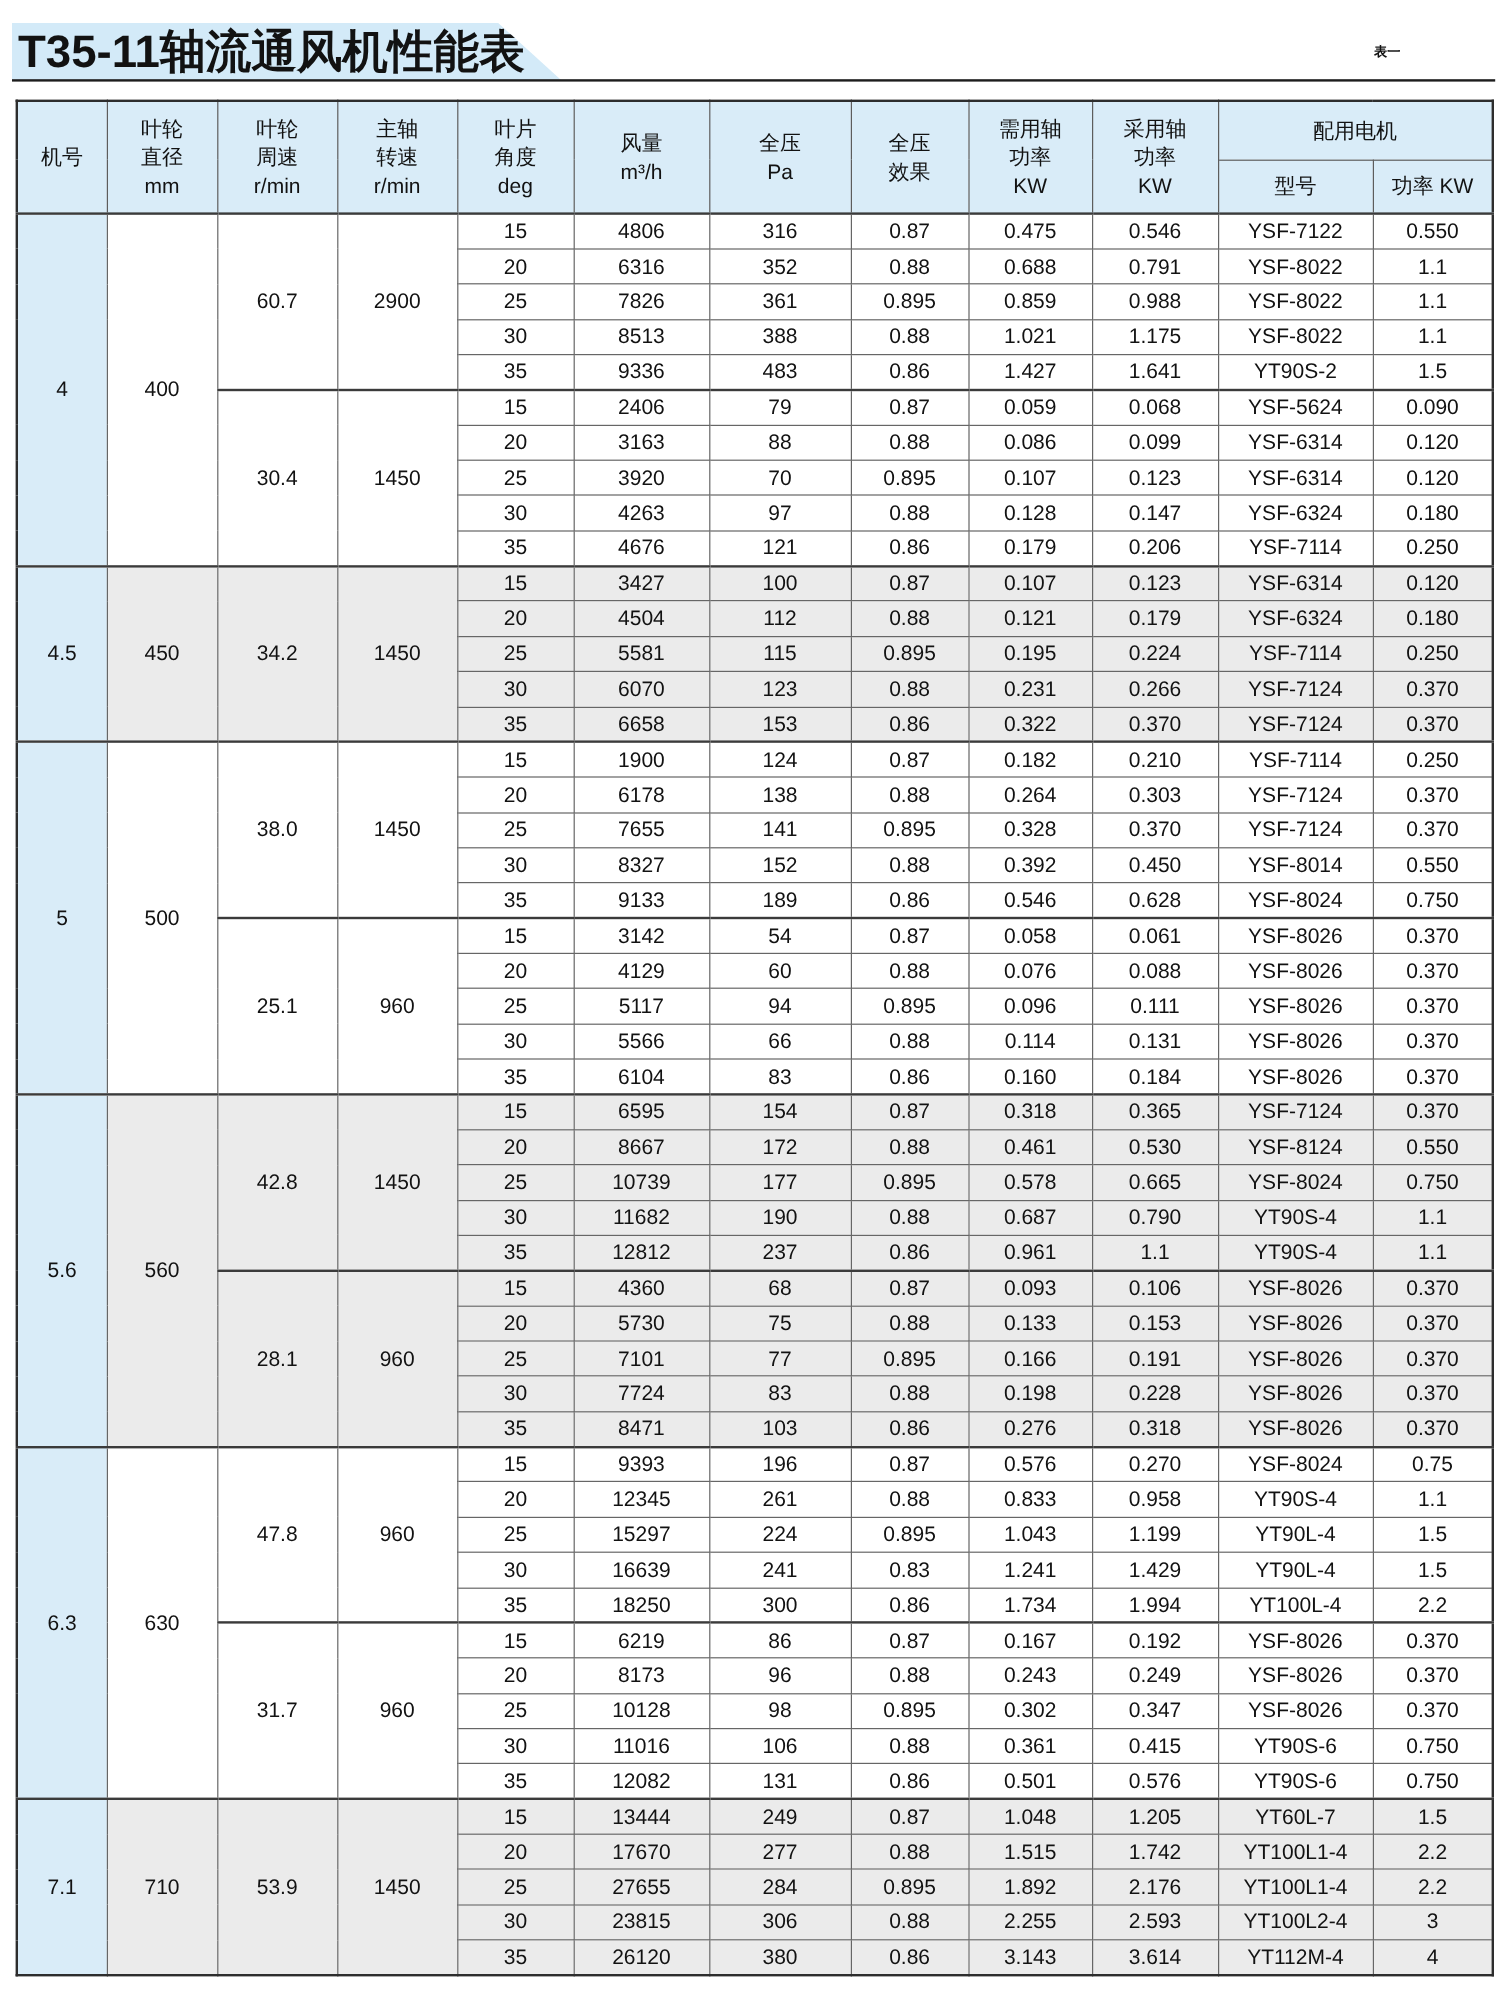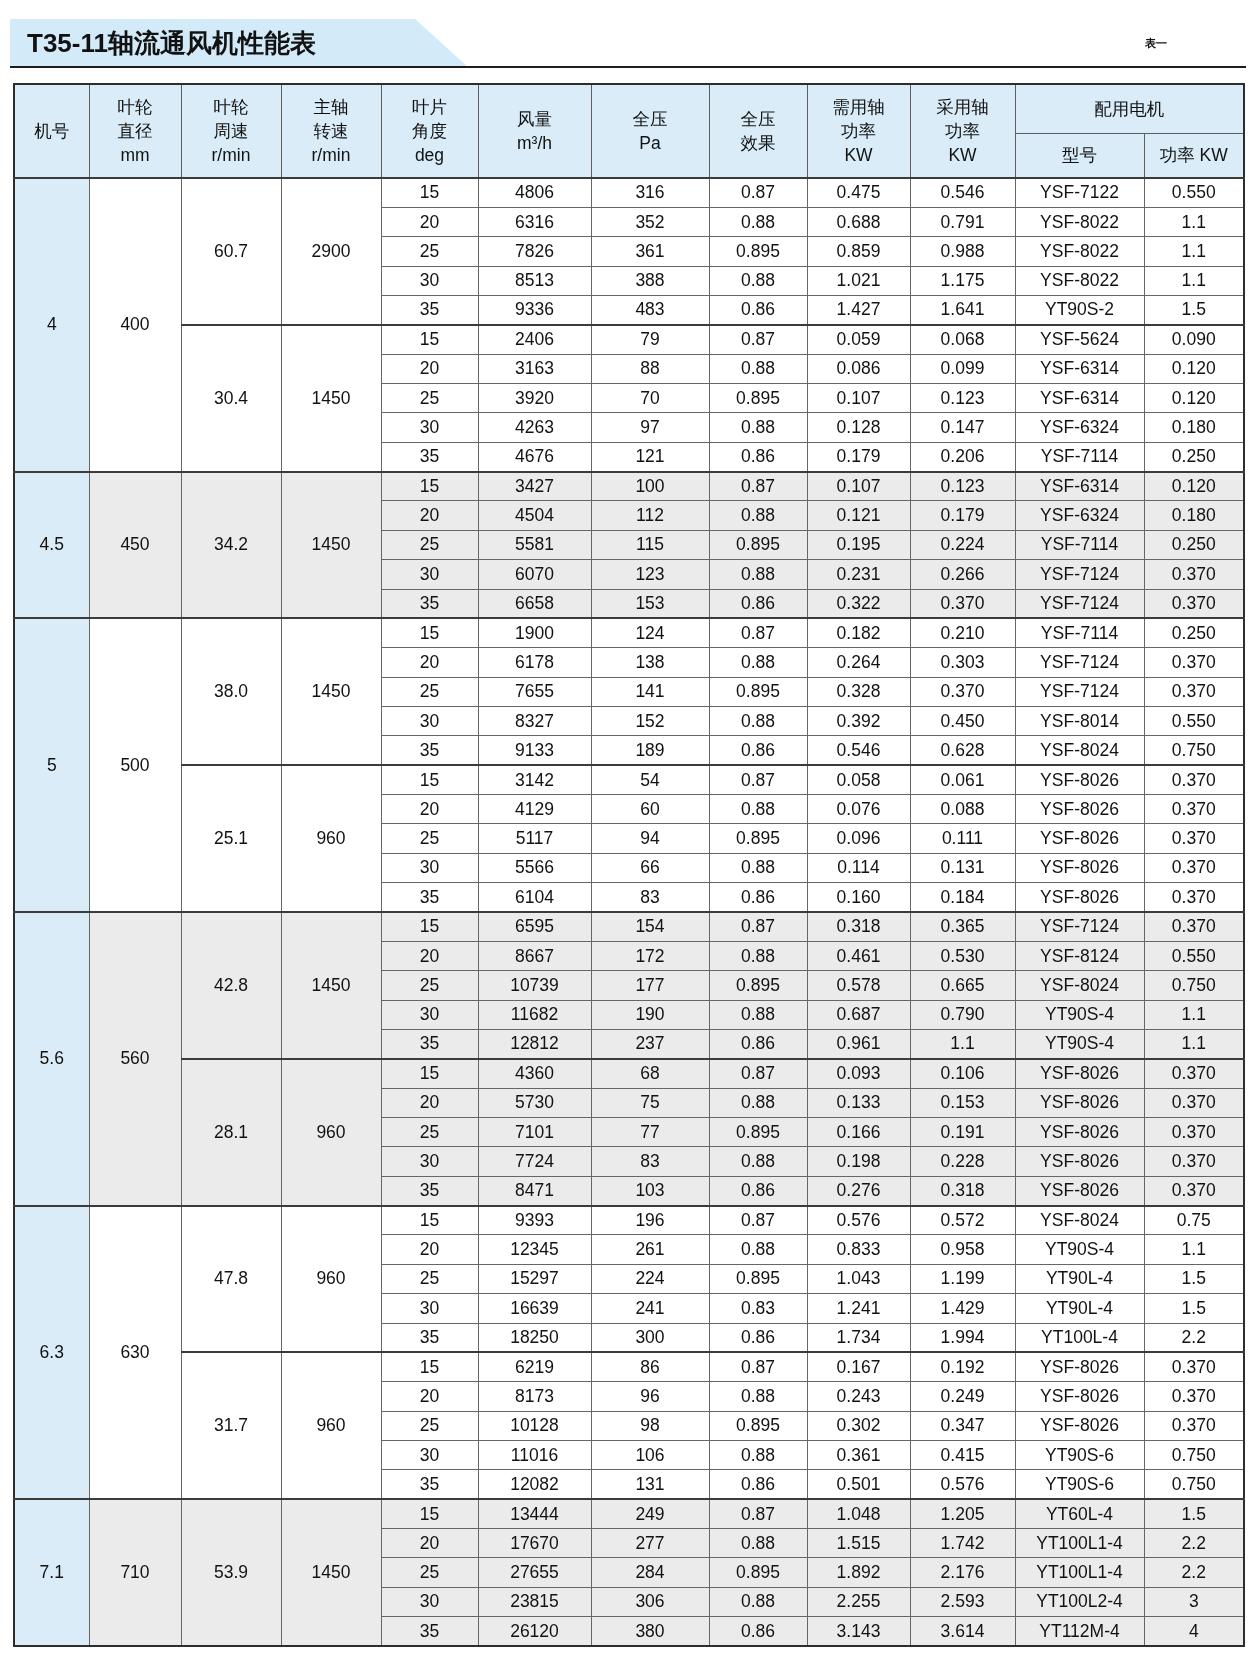--- a/index.html
+++ b/index.html
@@ -8,21 +8,21 @@
     font-family:"Liberation Sans","DejaVu Sans",sans-serif;
     overflow:hidden;position:relative;
   }
   .header-area{position:relative;height:76px;}
   .title-band{
     position:absolute;left:10px;top:19px;width:458px;height:48px;
     background:#d3eaf8;
     clip-path:polygon(0 0,405px 0,458px 100%,0 100%);
     display:flex;align-items:center;
   }
-  .title-text{font-size:26px;font-weight:bold;padding-left:17px;white-space:nowrap;}
+  .title-text{font-size:38px;font-weight:bold;padding-left:5px;white-space:nowrap;}
   .table-tag{position:absolute;right:88px;top:36px;font-size:11px;font-weight:600;}
   .title-rule{position:absolute;left:10px;right:9px;top:66px;border-top:2.5px solid #1d1d1d;height:0;}
 
   table.perf{
     margin-left:13px;margin-top:7px;width:1230px;
     table-layout:fixed;border-collapse:collapse;
     border:2px solid #2d2d2d;
   }
   table.perf thead th{
     background:#d9ecf8;
@@ -492,21 +492,21 @@
       <tr class="sec-start">
         <td rowspan="10" class="col-jihao">6.3</td>
         <td rowspan="10">630</td>
         <td rowspan="5">47.8</td>
         <td rowspan="5">960</td>
         <td>15</td>
         <td>9393</td>
         <td>196</td>
         <td>0.87</td>
         <td>0.576</td>
-        <td>0.572</td>
+        <td>0.270</td>
         <td>YSF-8024</td>
         <td>0.75</td>
       </tr>
       <tr>
         <td>20</td>
         <td>12345</td>
         <td>261</td>
         <td>0.88</td>
         <td>0.833</td>
         <td>0.958</td>
@@ -601,21 +601,21 @@
         <td rowspan="5" class="col-jihao">7.1</td>
         <td rowspan="5">710</td>
         <td rowspan="5">53.9</td>
         <td rowspan="5">1450</td>
         <td>15</td>
         <td>13444</td>
         <td>249</td>
         <td>0.87</td>
         <td>1.048</td>
         <td>1.205</td>
-        <td>YT60L-4</td>
+        <td>YT60L-7</td>
         <td>1.5</td>
       </tr>
       <tr>
         <td>20</td>
         <td>17670</td>
         <td>277</td>
         <td>0.88</td>
         <td>1.515</td>
         <td>1.742</td>
         <td>YT100L1-4</td>

